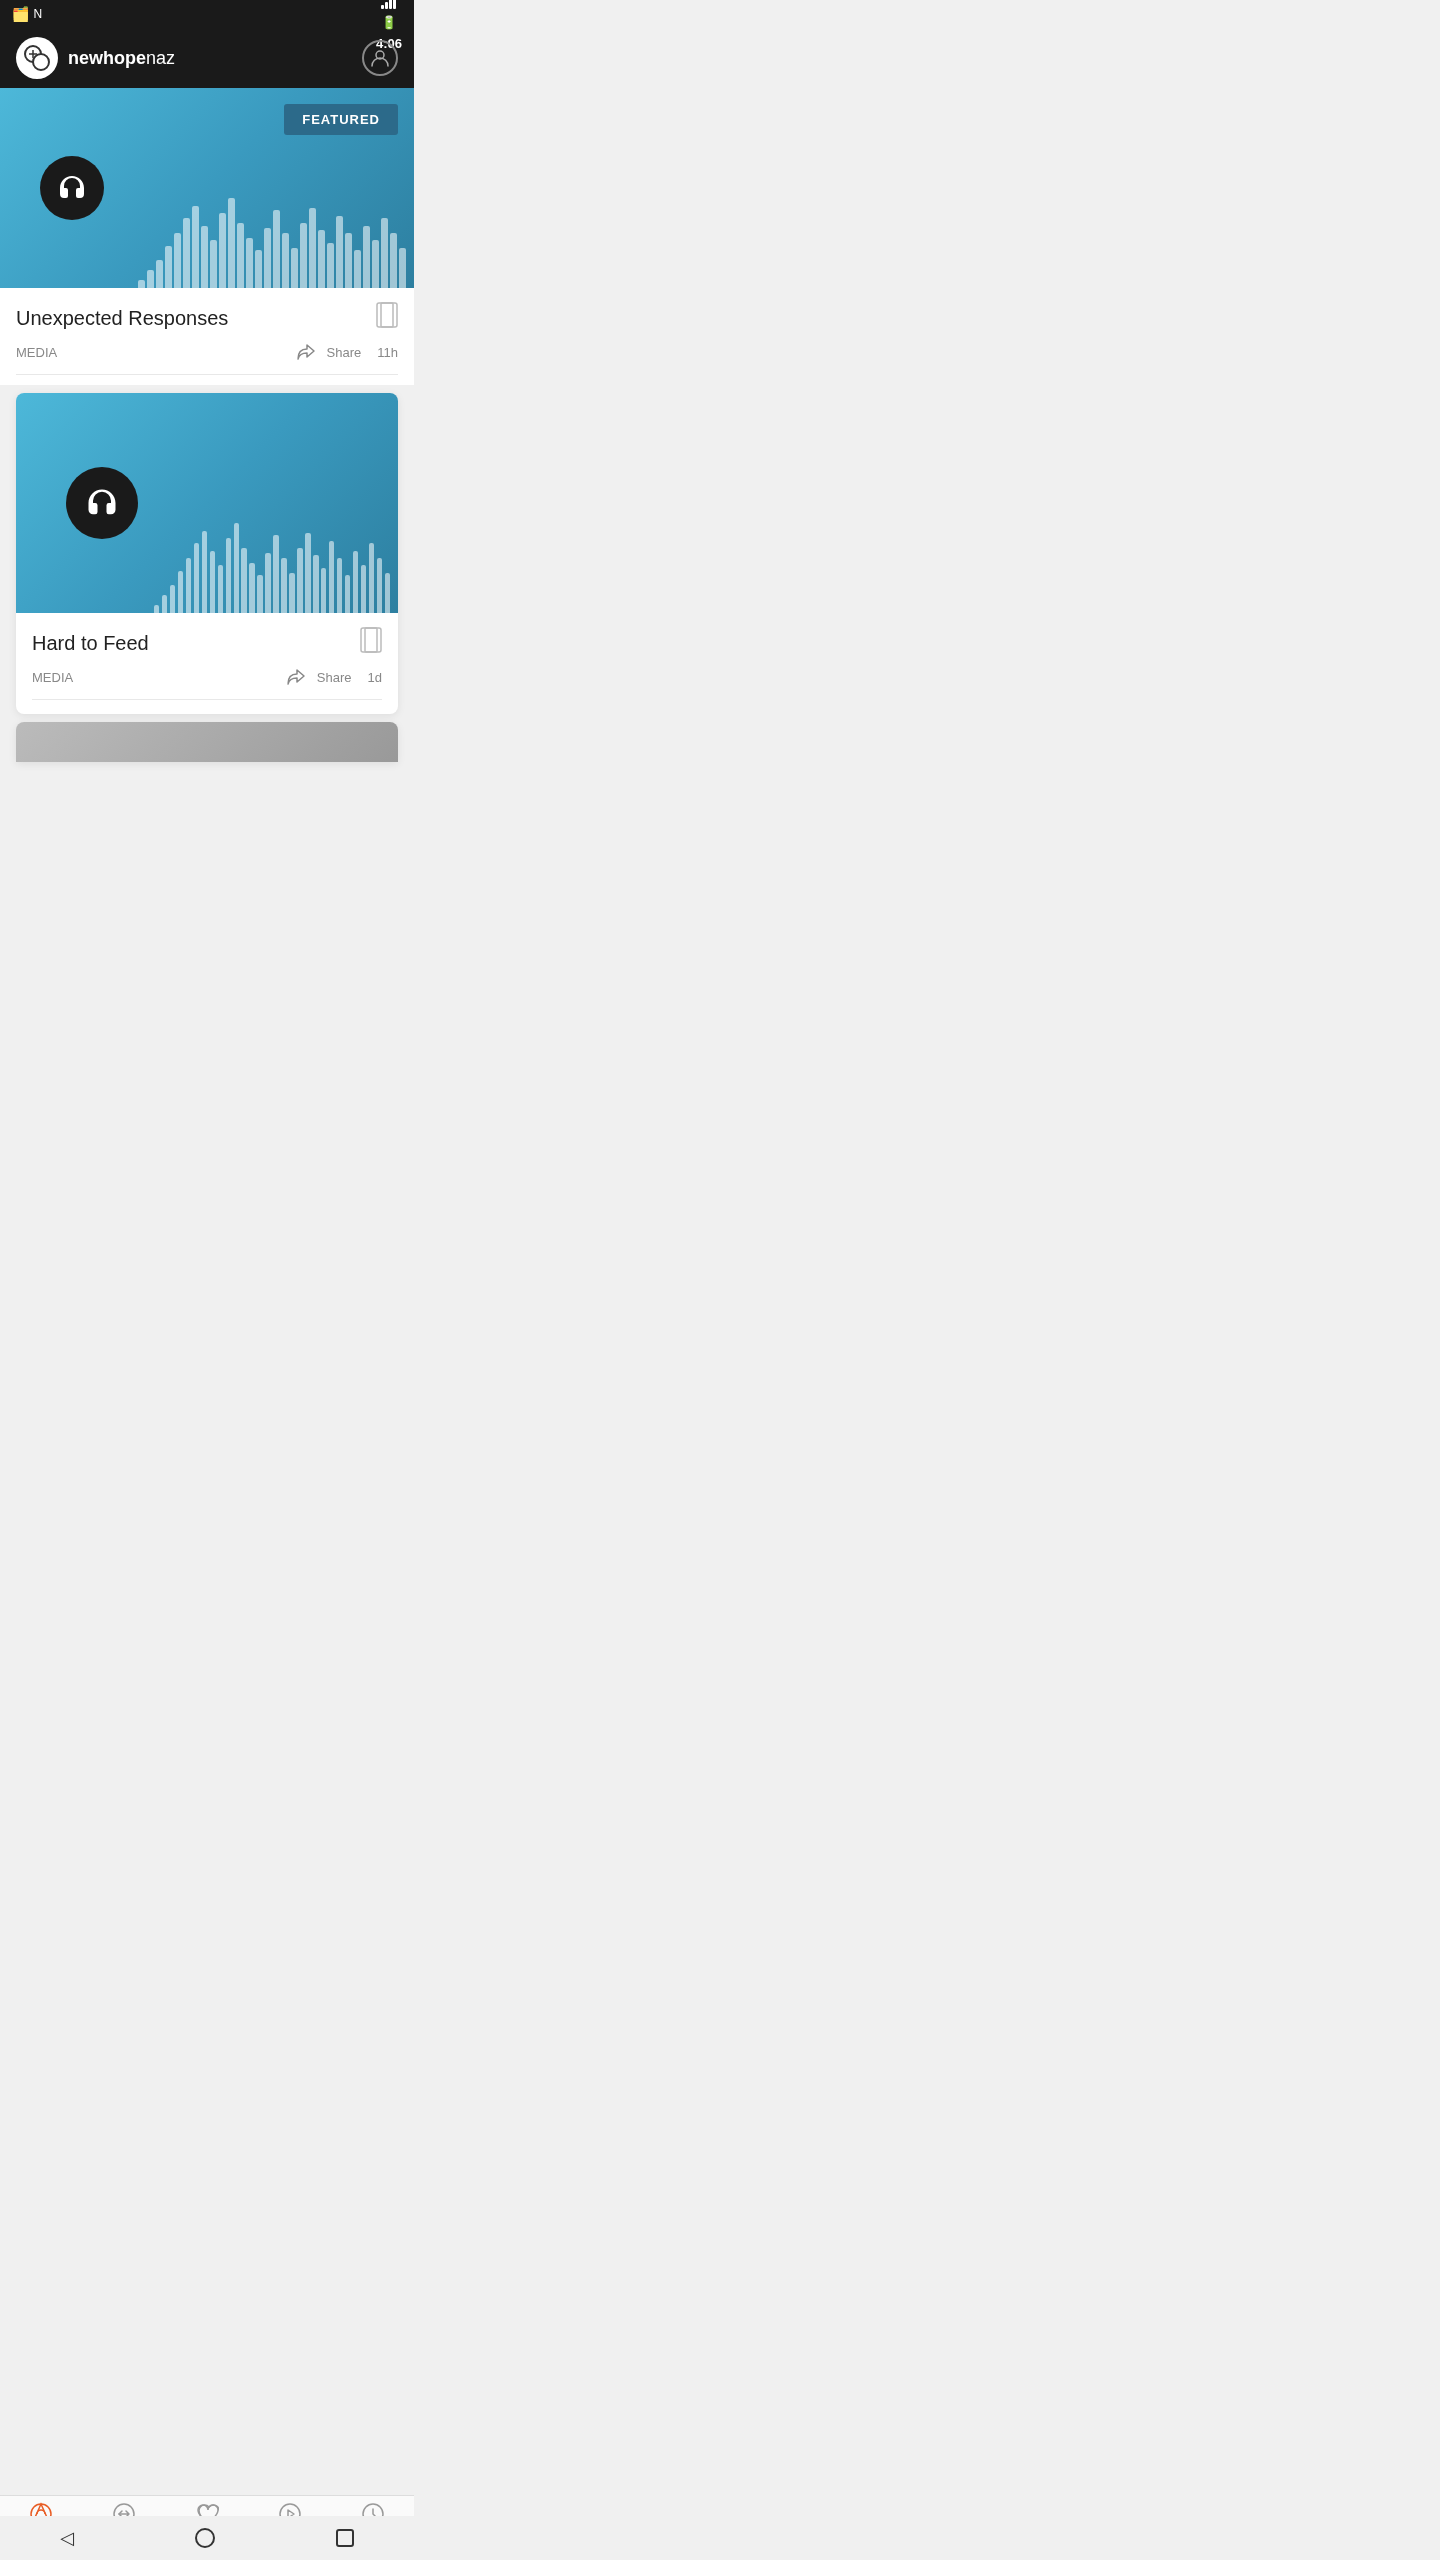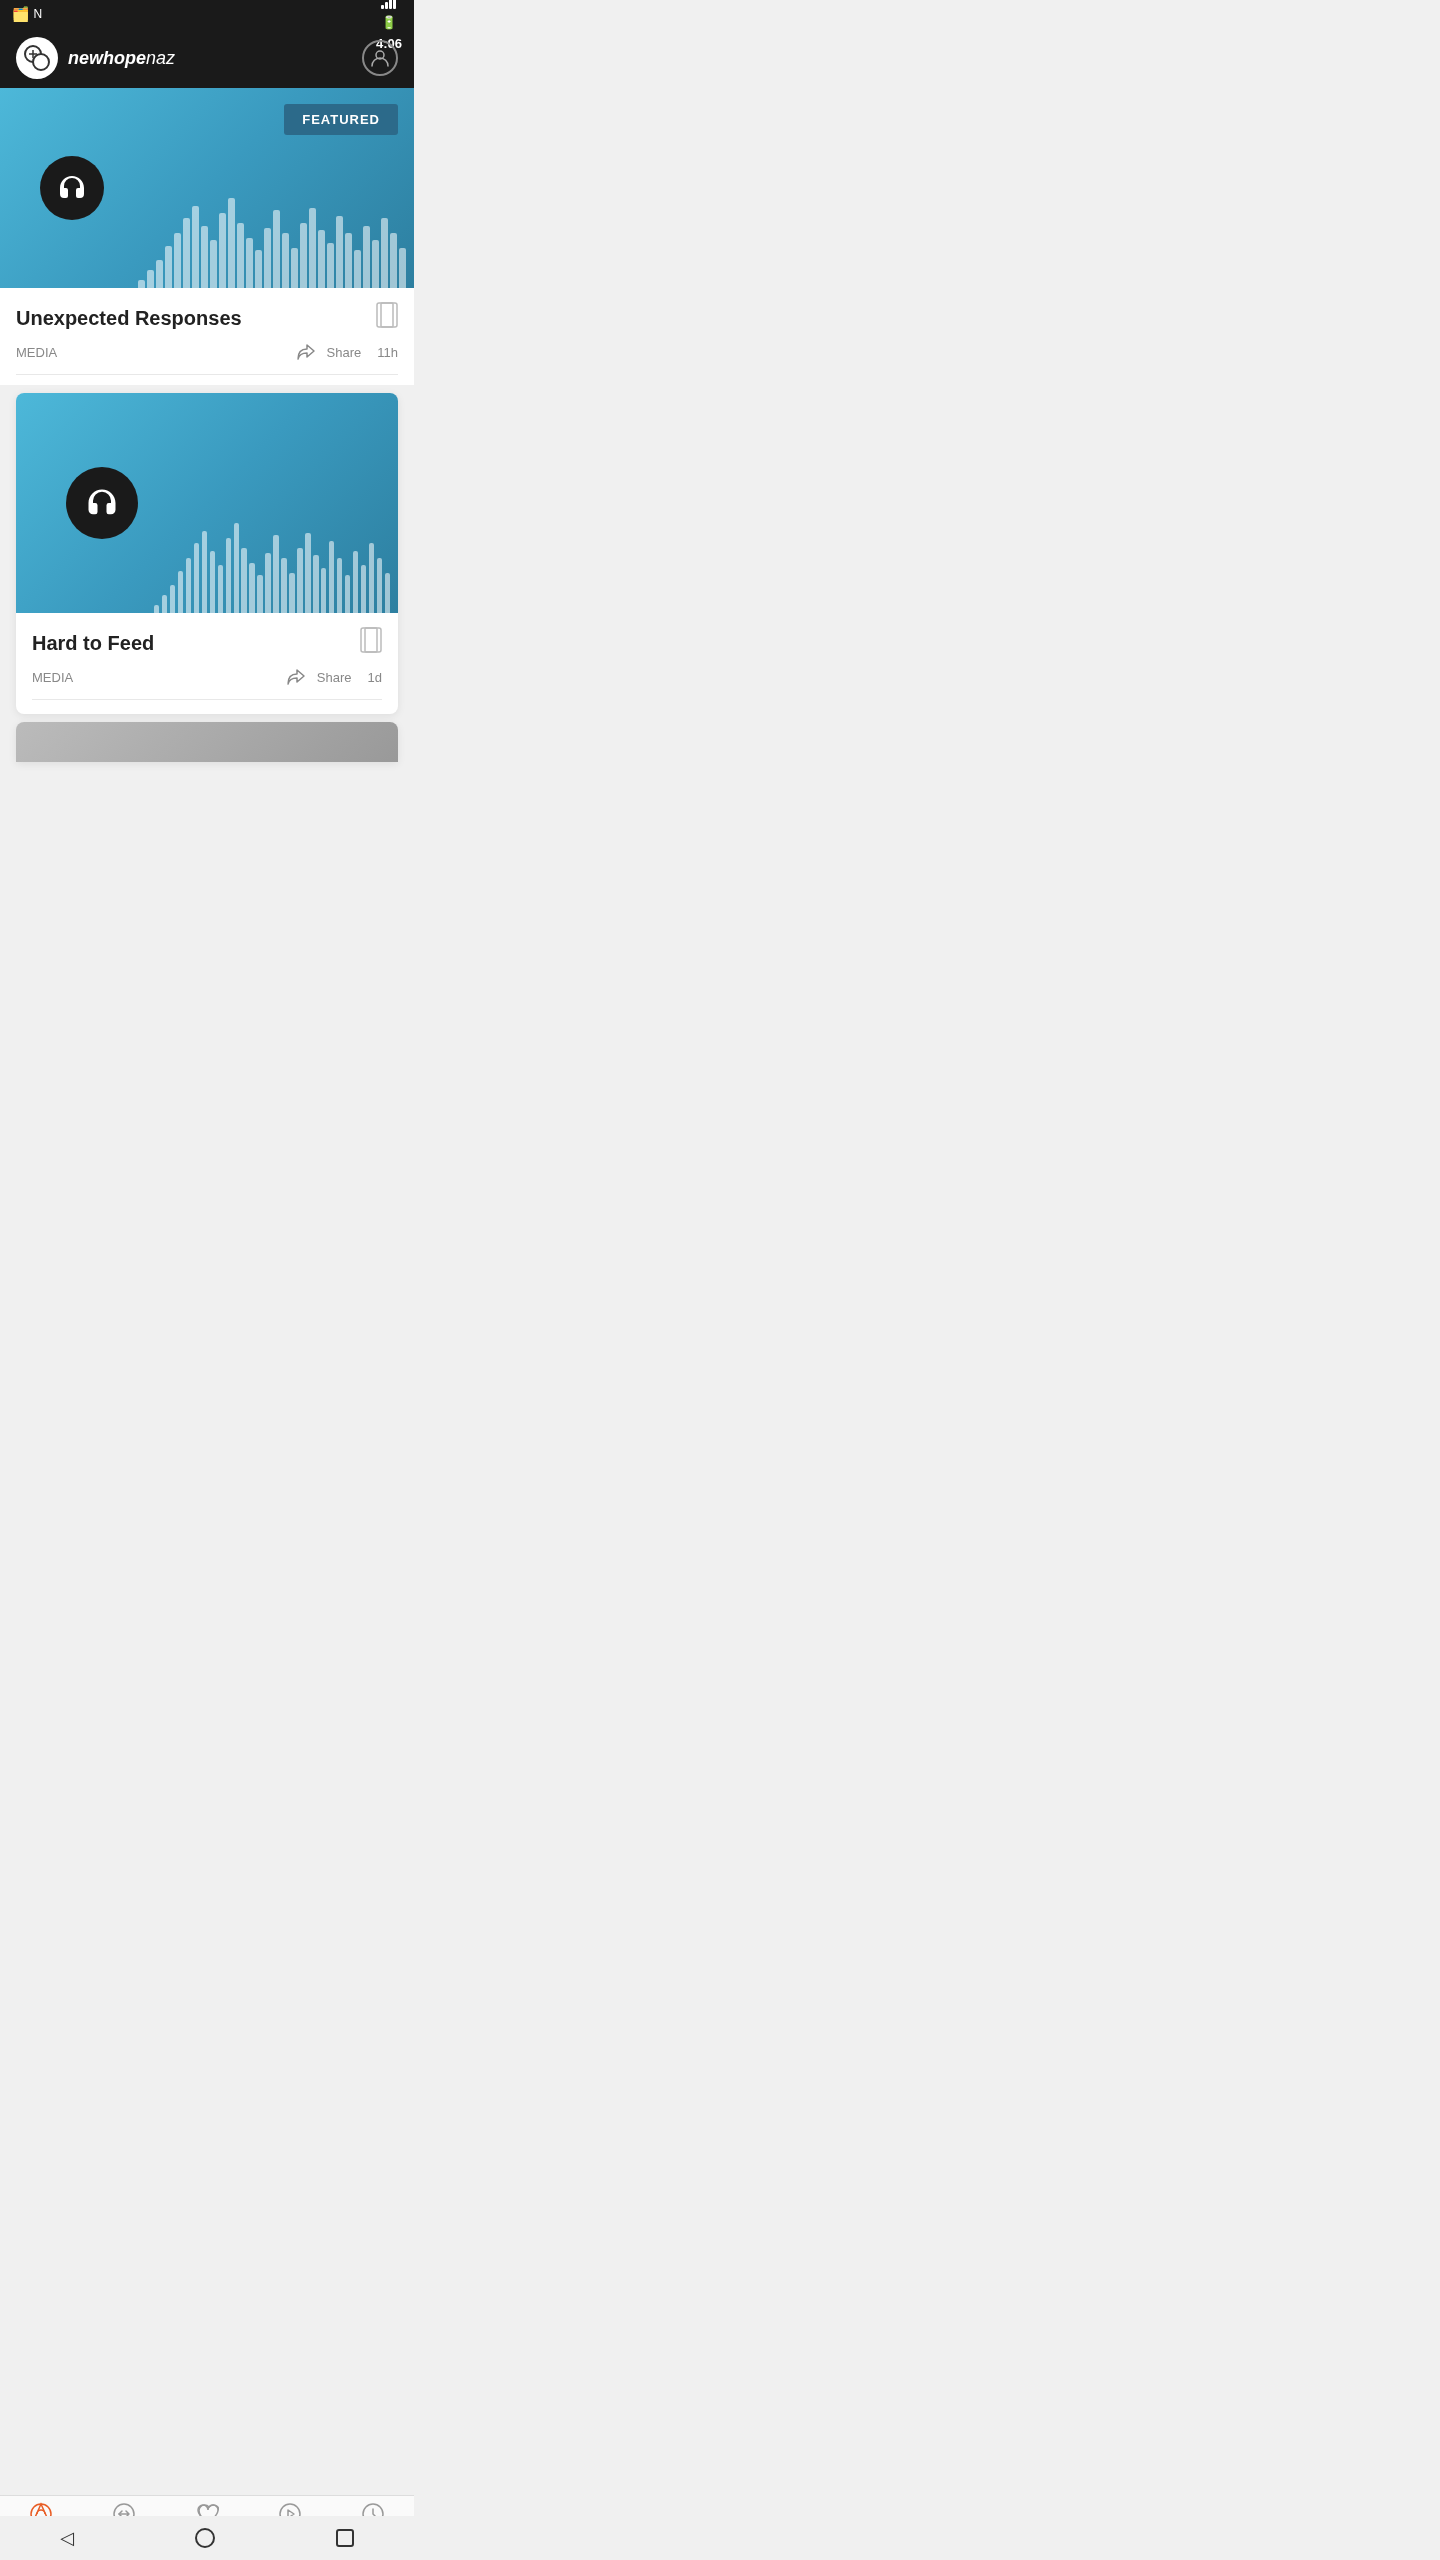--- a/index.html
+++ b/index.html
@@ -80,21 +80,20 @@
     }
 
     .header-title {
       color: white;
       font-size: 18px;
       font-weight: 400;
     }
 
     .header-title span {
       font-weight: 700;
-      font-style: italic;
     }
 
     .profile-icon {
       width: 36px;
       height: 36px;
       border-radius: 50%;
       border: 2px solid #888;
       display: flex;
       align-items: center;
       justify-content: center;
@@ -147,21 +146,21 @@
       color: white;
       font-size: 26px;
     }
 
     .card-info {
       padding: 14px 16px 10px;
     }
 
     .card-title {
       font-size: 20px;
-      font-weight: 700;
+      font-weight: 400;
       color: #222;
       margin-bottom: 10px;
       display: flex;
       align-items: center;
       justify-content: space-between;
     }
 
     .bookmark-icon {
       color: #aaa;
       font-size: 22px;

